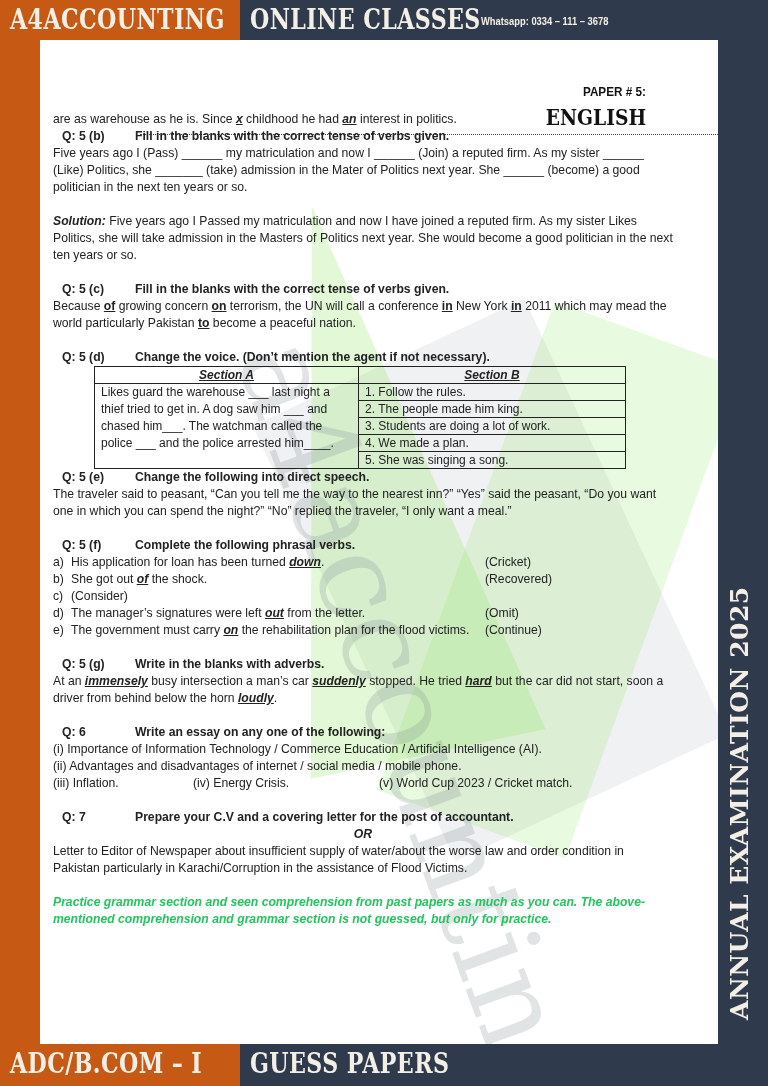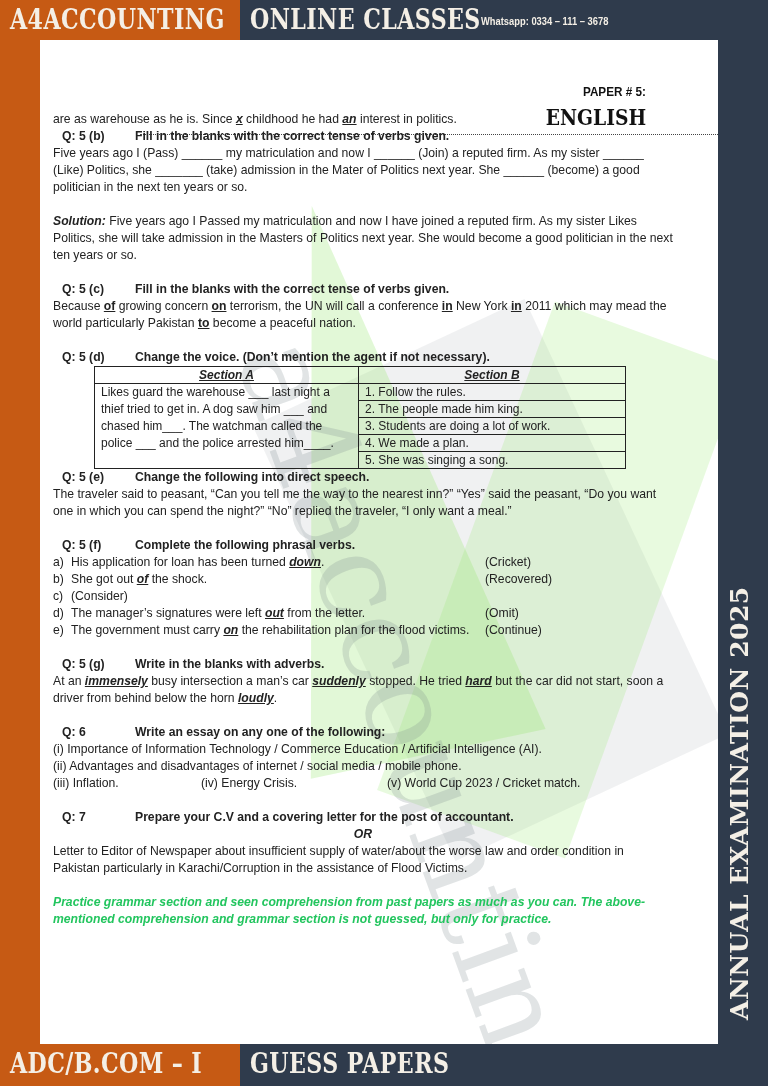--- a/index.html
+++ b/index.html
@@ -36,21 +36,21 @@
   table.voice { border-collapse:collapse; margin-left:41px; width:532px; font-size:12px; }
   table.voice td, table.voice th { border:1px solid #222; padding:0 6px; height:16px; line-height:16px; }
   table.voice th { font-style:italic; font-weight:bold; text-align:center;text-decoration:underline; }
   table.voice td.a { width:251px; line-height:17px; vertical-align:top; }
   .pv { display:flex; }
   .pv .l { width:18px; }
   .pv .t { width:414px; }
   .center-i { text-align:center; font-style:italic; font-weight:bold; }
   .essay3 { display:flex; }
   .essay3 span:nth-child(1) { width:140px; }
-  .essay3 span:nth-child(2) { width:186px;margin-left:8px; }
+  .essay3 span:nth-child(2) { width:186px; }
   .note { color:#22c55e; font-style:italic; font-weight:bold; }
 </style>
 </head>
 <body>
 
 <div class="orange-left"></div>
 <div class="navy-right"></div>
 <div class="orange-top"></div>
 <div class="navy-top"></div>
 <div class="orange-bot"></div>

